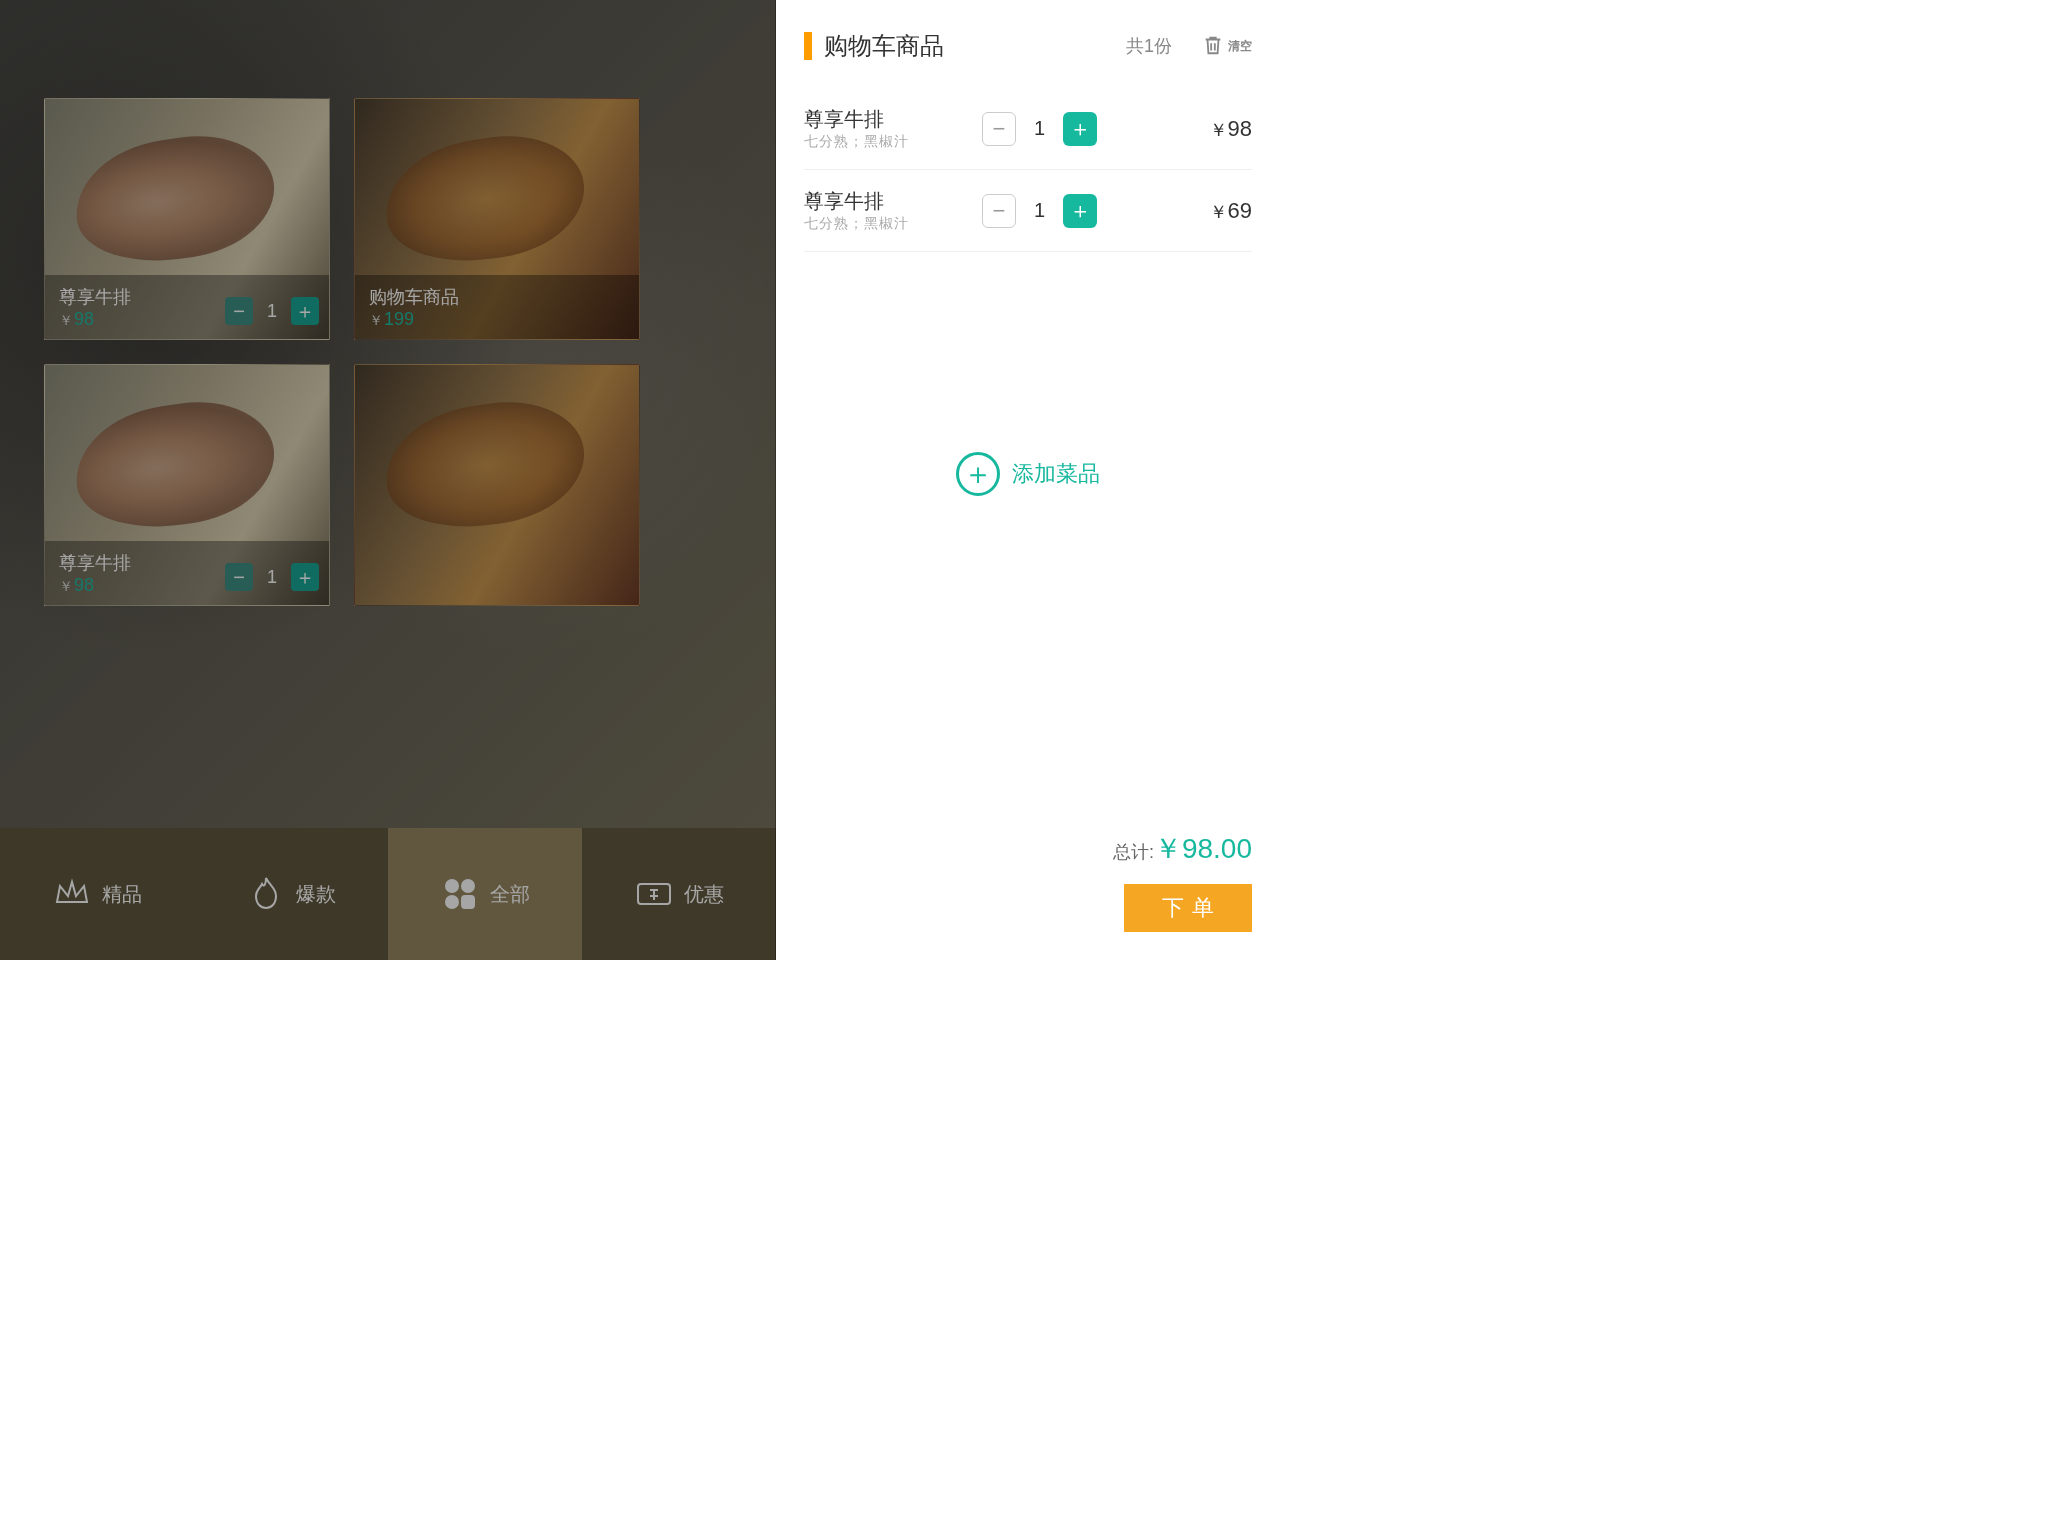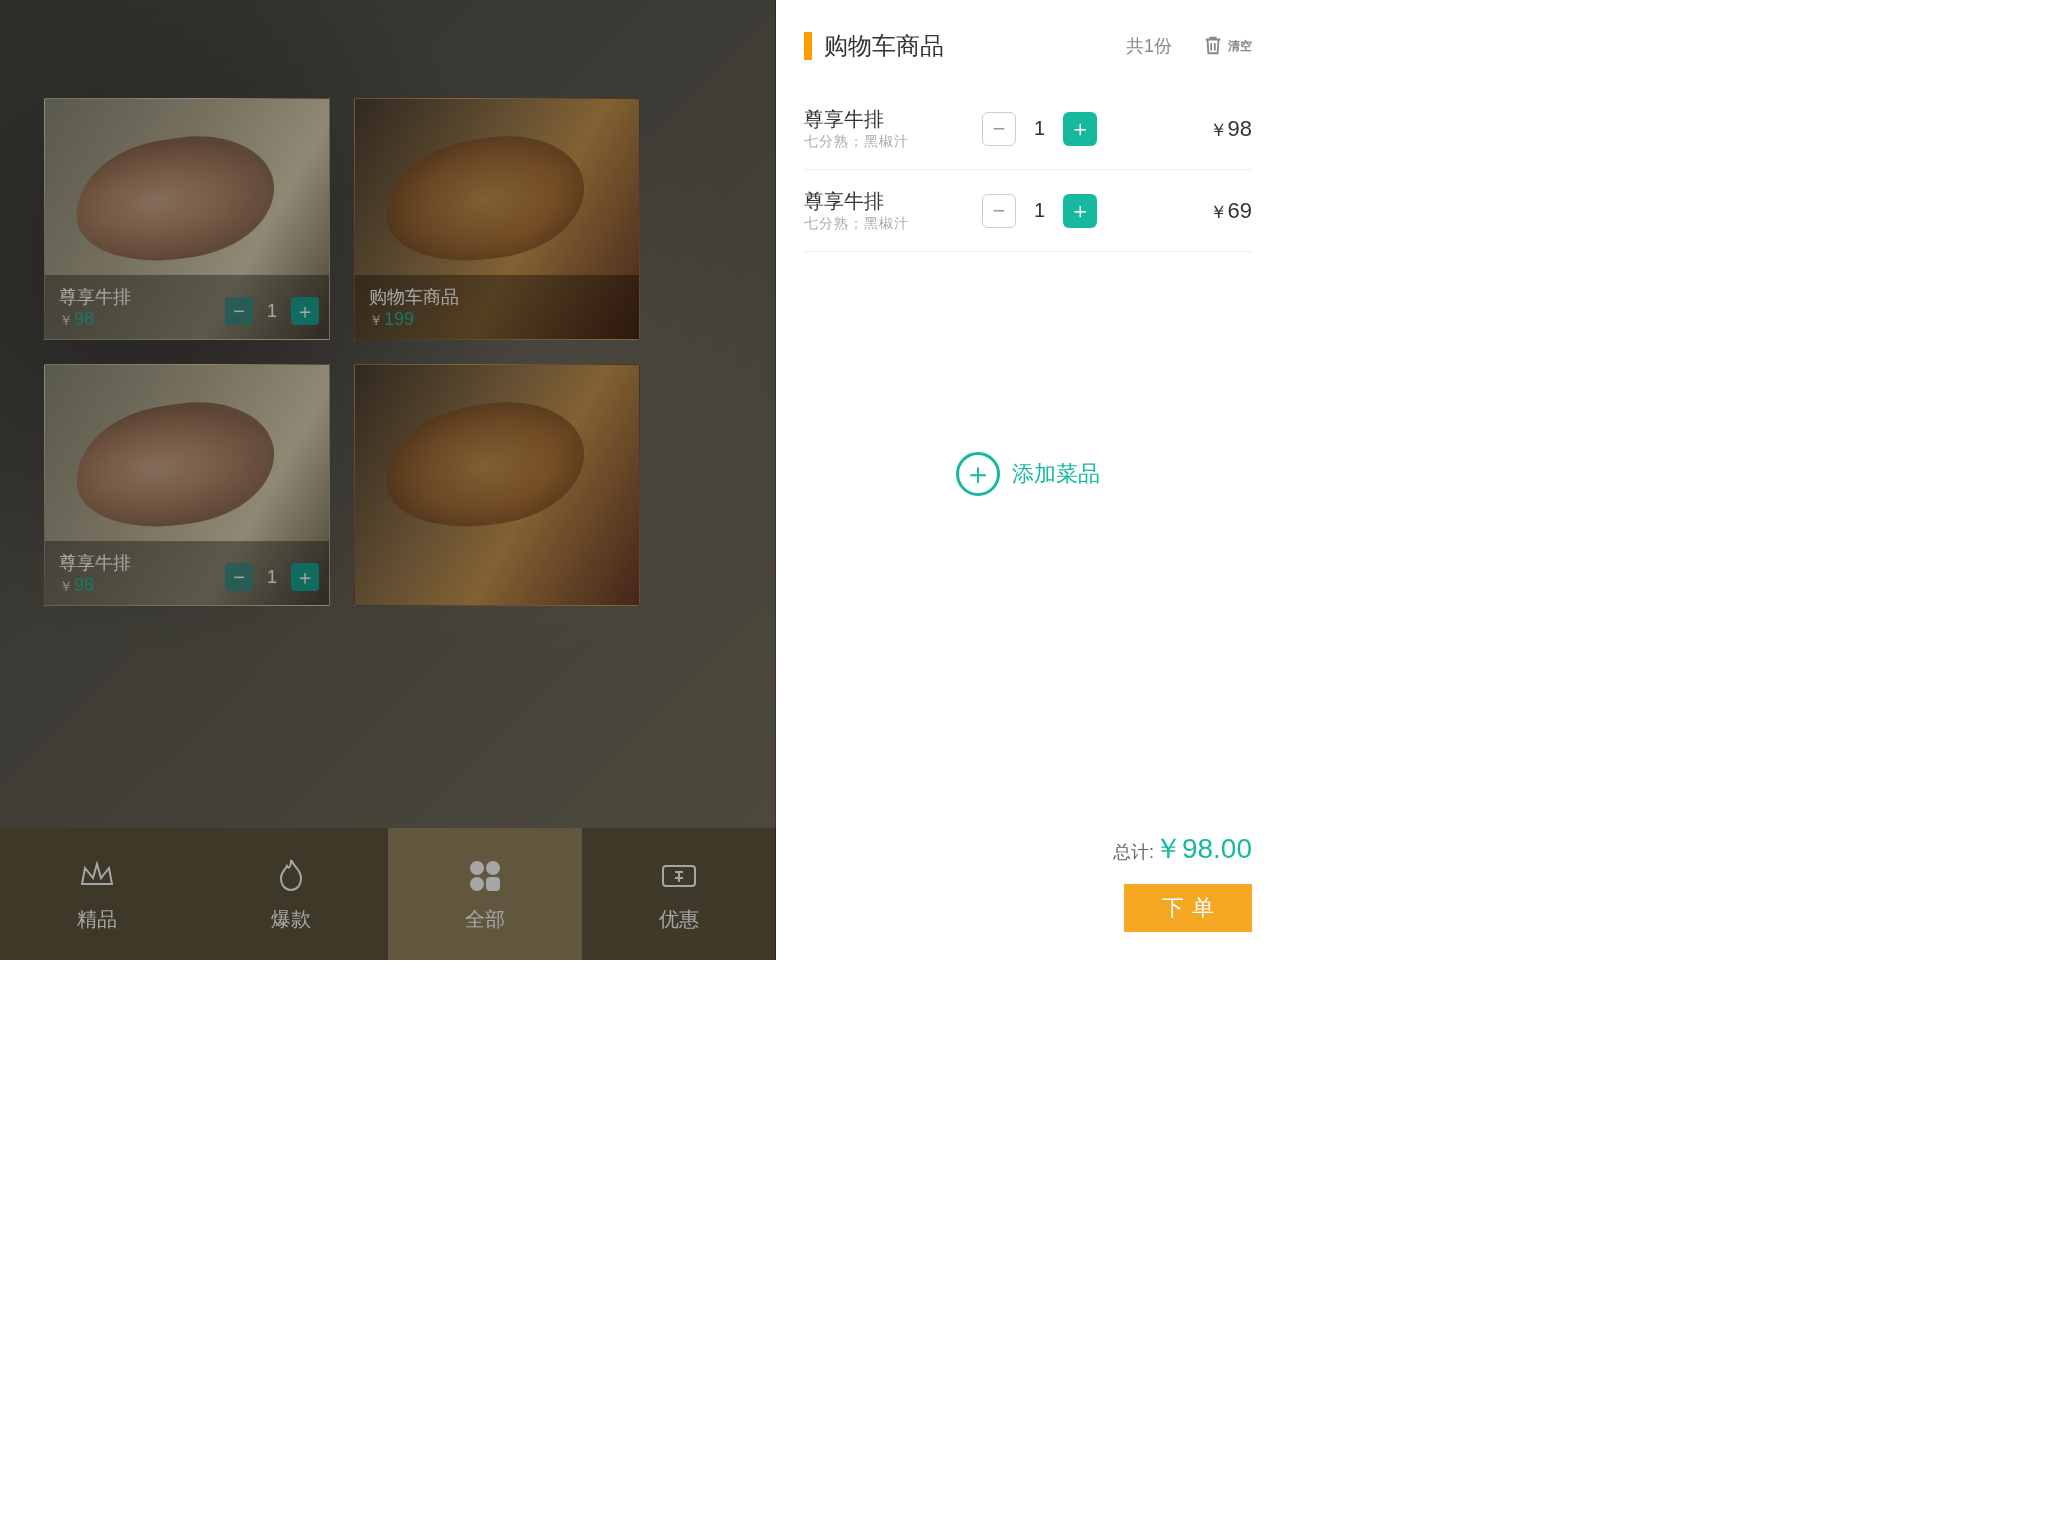--- a/index.html
+++ b/index.html
@@ -100,21 +100,21 @@
   
   .bottom-nav{
     position:absolute; left:0; right:0; bottom:0;
     height:132px;
     background: rgba(94,85,60,0.9);
     display:flex;
     z-index:3;
   }
   .nav-btn{
     flex:1;
-    display:flex; flex-direction:column; align-items:center; justify-content:center;
+    display:flex; flex-direction:row; align-items:center; justify-content:center;
     color:#fff; font-size:20px; gap:10px; cursor:pointer;
   }
   .nav-btn.active{ background: rgba(155,140,100,0.9); }
   .nav-icon{ width:40px; height:40px; display:flex; align-items:center; justify-content:center;}
   .nav-icon svg{ width:40px; height:40px; stroke:#fff; fill:none; stroke-width:2;}
   .nav-btn.active .nav-icon svg{ fill:#fff; }
 
   
   .dim{
     position:absolute; inset:0; background: rgba(0,0,0,0.35); z-index:5; border-right:1px solid rgba(0,0,0,0.3);

